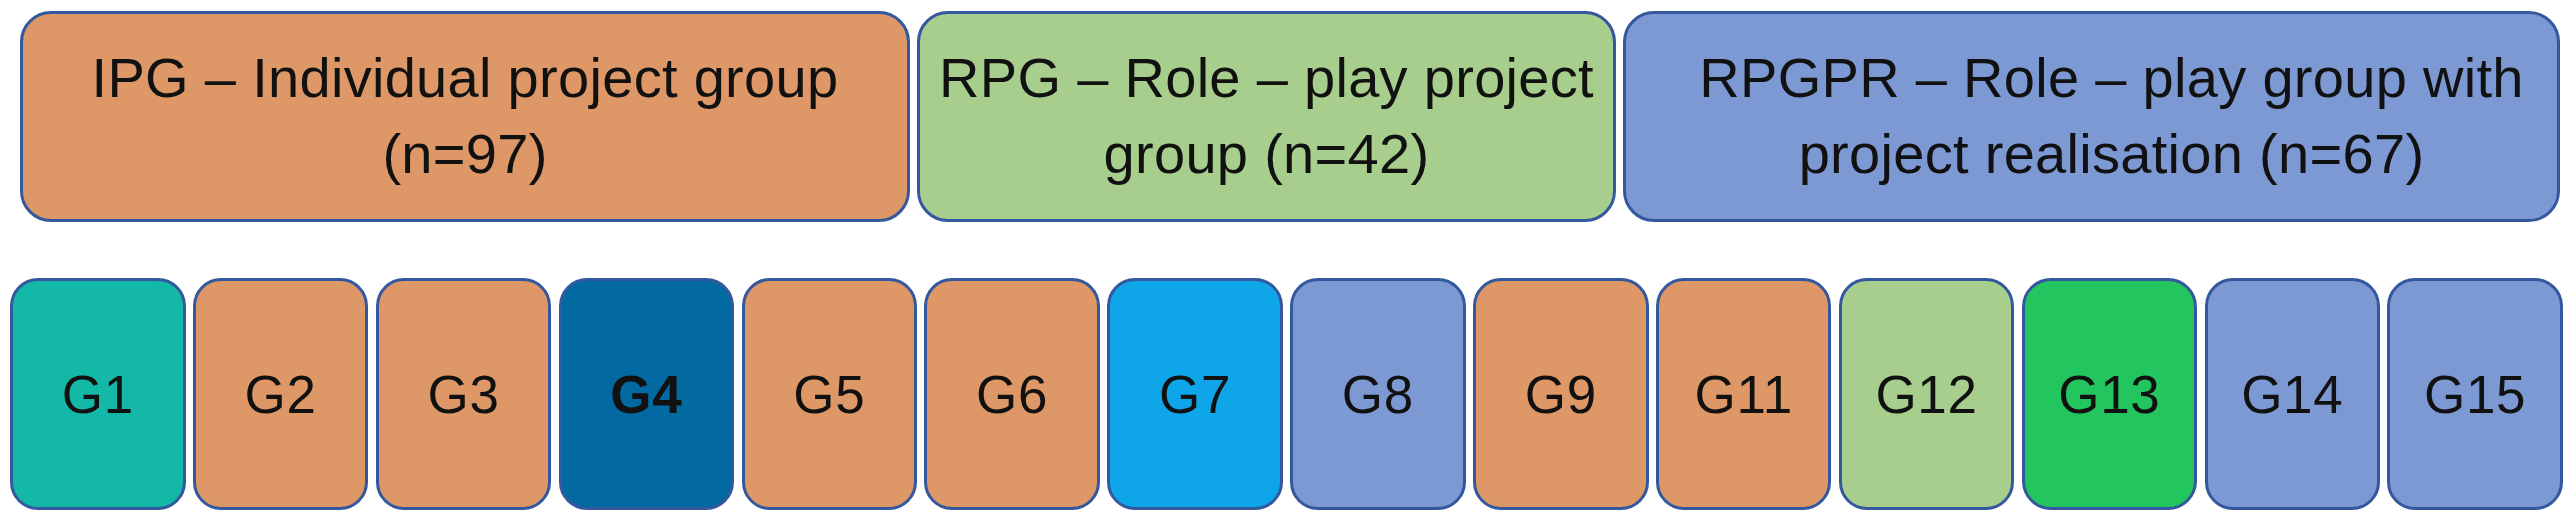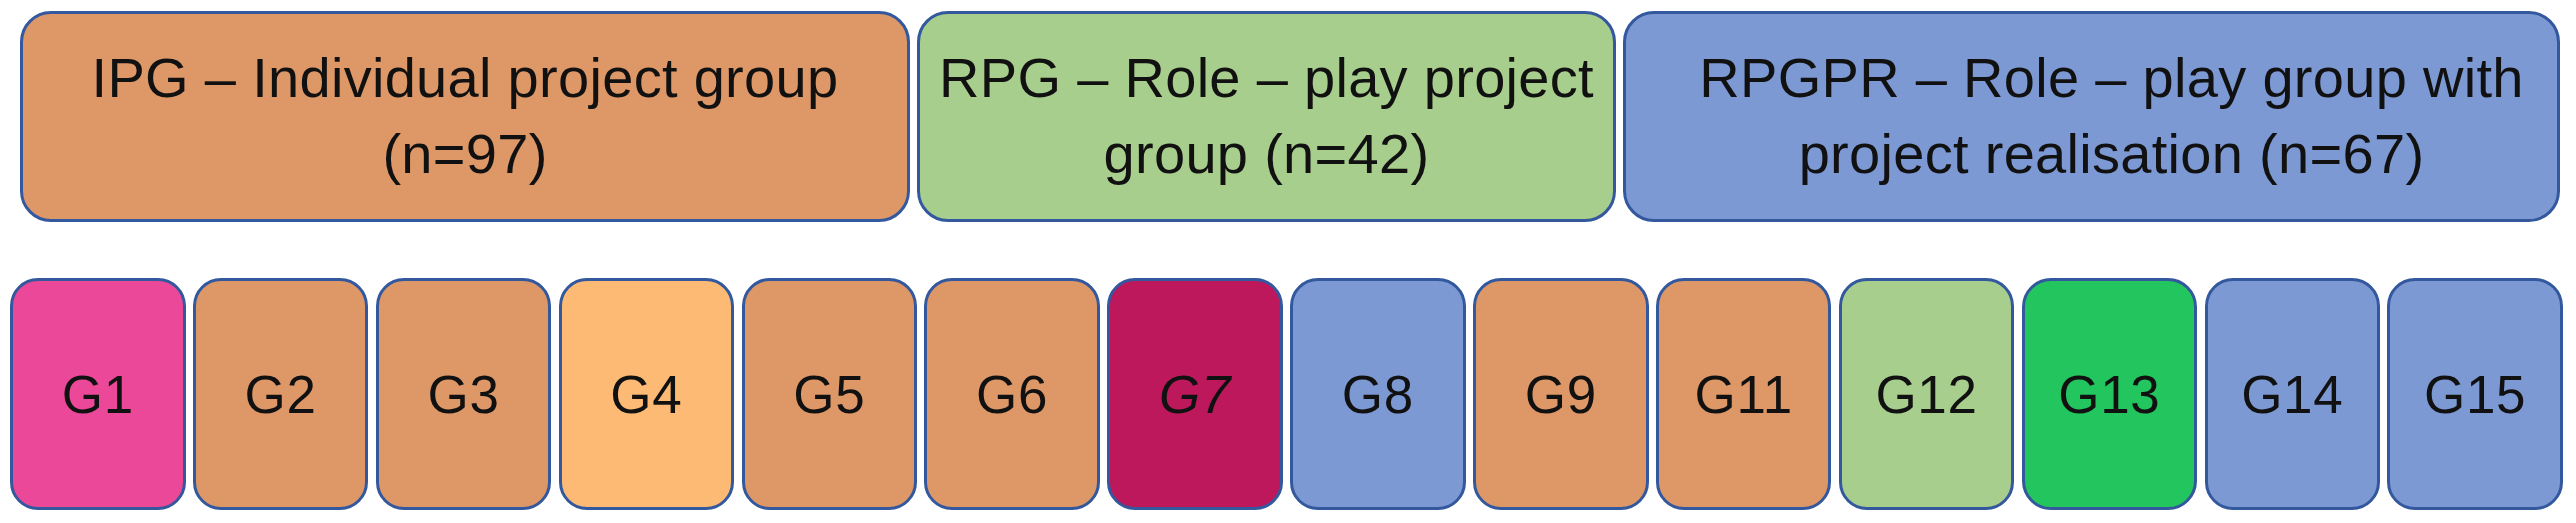--- a/index.html
+++ b/index.html
@@ -87,39 +87,39 @@
       <span class="legend-label">RPG – Role – play project
 group (n=42)</span>
     </div>
     <div class="legend-box w-rpgpr" data-cat="RPGPR" style="background: rgb(125, 153, 211); border-color: rgb(51, 88, 157);">
       <span class="legend-label">RPGPR – Role – play group with
 project realisation (n=67)</span>
     </div>
   </div>
 
   <div class="groups-row">
-    <div class="group-box" data-cat="RPG" style="background: #ec4899; border-color: rgb(51, 88, 157);">
+    <div class="group-box" data-cat="RPG" style="background: #14b8a6; border-color: rgb(51, 88, 157);">
       <span class="group-label">G1</span>
     </div>
     <div class="group-box" data-cat="IPG" style="background: rgb(222, 152, 104); border-color: rgb(51, 88, 157);">
       <span class="group-label">G2</span>
     </div>
     <div class="group-box" data-cat="IPG" style="background: rgb(222, 152, 104); border-color: rgb(51, 88, 157);">
       <span class="group-label">G3</span>
     </div>
-    <div class="group-box" data-cat="IPG" style="background: #fdba74; border-color: rgb(51, 88, 157);">
+    <div class="group-box" data-cat="IPG" style="background: #0369a1; border-color: rgb(51, 88, 157); font-weight: bold;">
       <span class="group-label">G4</span>
     </div>
     <div class="group-box" data-cat="IPG" style="background: rgb(222, 152, 104); border-color: rgb(51, 88, 157);">
       <span class="group-label">G5</span>
     </div>
     <div class="group-box" data-cat="IPG" style="background: rgb(222, 152, 104); border-color: rgb(51, 88, 157);">
       <span class="group-label">G6</span>
     </div>
-    <div class="group-box" data-cat="RPG" style="background: #be185d; border-color: rgb(51, 88, 157); font-style: italic;">
+    <div class="group-box" data-cat="RPG" style="background: #0ea5e9; border-color: rgb(51, 88, 157);">
       <span class="group-label">G7</span>
     </div>
     <div class="group-box" data-cat="RPGPR" style="background: rgb(125, 153, 211); border-color: rgb(51, 88, 157);">
       <span class="group-label">G8</span>
     </div>
     <div class="group-box" data-cat="IPG" style="background: rgb(222, 152, 104); border-color: rgb(51, 88, 157);">
       <span class="group-label">G9</span>
     </div>
     <div class="group-box" data-cat="IPG" style="background: rgb(222, 152, 104); border-color: rgb(51, 88, 157);">
       <span class="group-label">G11</span>

